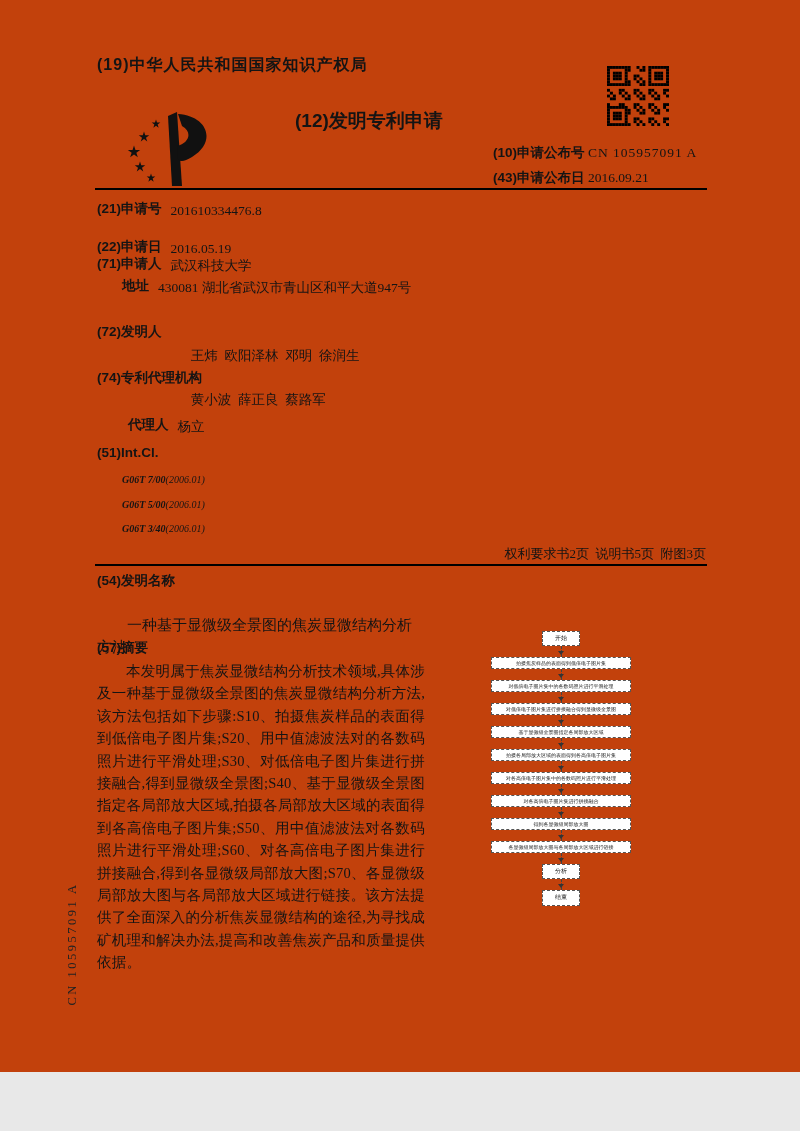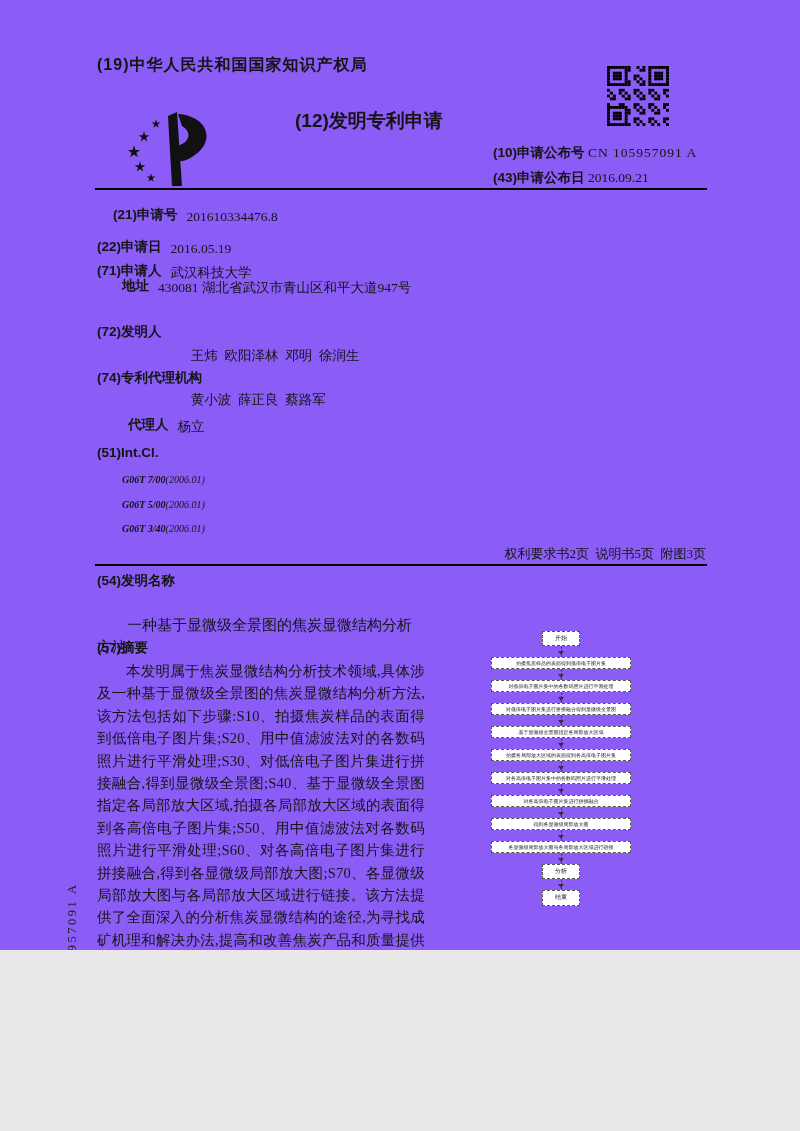--- a/index.html
+++ b/index.html
@@ -1,16 +1,16 @@
 <!DOCTYPE html>
 <html><head>
 <meta charset="utf-8">
 <style>
   html,body{margin:0;padding:0;background:#e8e8e8;}
-  .page{position:relative;width:800px;height:950px;margin:0 auto;background:#8b5cf6;
+  .page{position:relative;width:800px;height:1072px;margin:0 auto;background:#c2410c;
         color:#141414;font-family:"Liberation Serif","DejaVu Serif",serif;overflow:hidden;}
   .abs{position:absolute;}
   .lbl{font-family:"Liberation Sans","DejaVu Sans",sans-serif;font-weight:bold;}
   .pre{white-space:pre-wrap;}
   .rule{position:absolute;left:95px;width:612px;height:2px;background:#000;}
   .row{position:absolute;left:97px;font-size:13.5px;display:flex;align-items:flex-start;}
   .row .lbl{margin-right:9px;flex:0 0 auto;}
   .val{line-height:22px;}
   .ipc-line{font-style:italic;font-weight:bold;font-size:10px;line-height:24.5px;}
   .ipc-line .yr{font-weight:normal;}
@@ -258,31 +258,31 @@
       <span style="letter-spacing:1px;">CN 105957091 A</span>
     </div>
     <div>
       <span class="lbl">(43)申请公布日</span>
       <span>2016.09.21</span>
     </div>
   </div>
 
   <div class="rule" style="top:188px;"></div>
 
-  <div class="row" style="top:206px;margin-left:16px;">
+  <div class="row" style="top:200px;">
     <span class="lbl">(21)申请号</span>
     <span class="val">201610334476.8</span>
   </div>
 
   <div class="row" style="top:238px;">
     <span class="lbl">(22)申请日</span>
     <span class="val">2016.05.19</span>
   </div>
 
-  <div class="row" style="top:255px;margin-top:7px;">
+  <div class="row" style="top:255px;">
     <span class="lbl">(71)申请人</span>
     <span class="val">武汉科技大学</span>
   </div>
 
   <div class="row" style="top:277px;left:122px;">
     <span class="lbl">地址</span>
     <span class="val" style="width:255px;">430081 湖北省武汉市青山区和平大道947号</span>
   </div>
 
   <div class="row" style="top:323px;">

